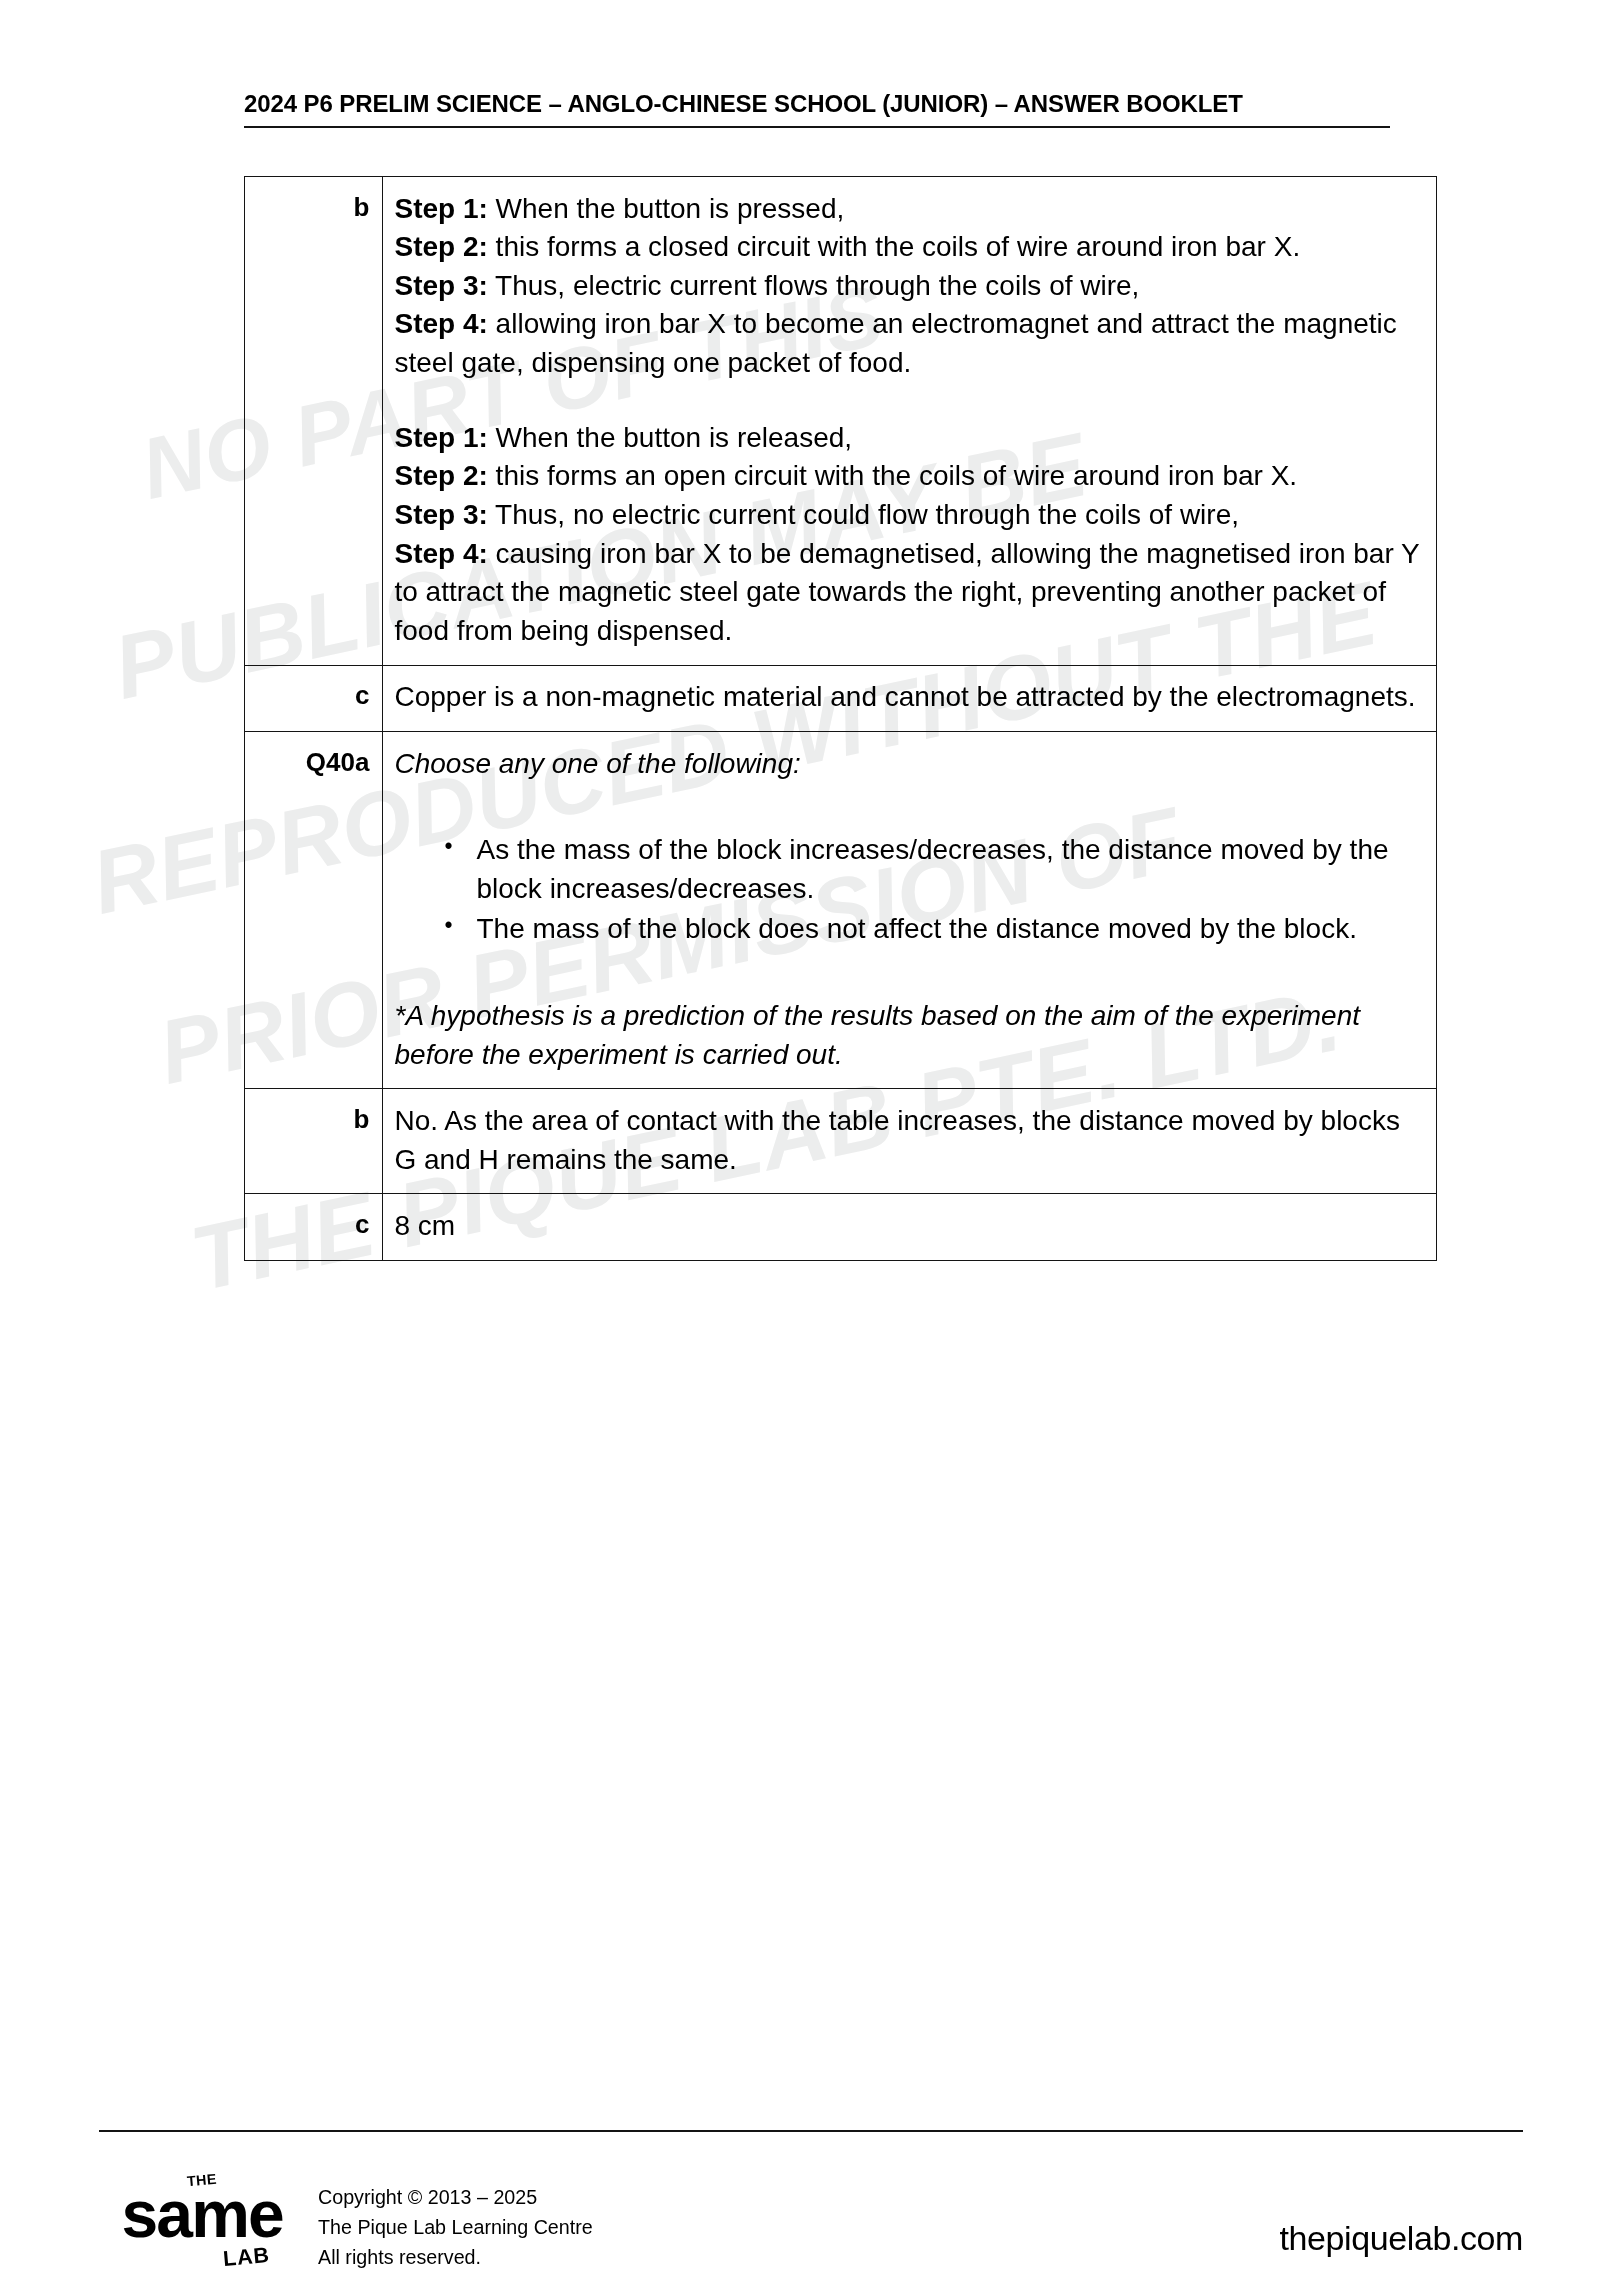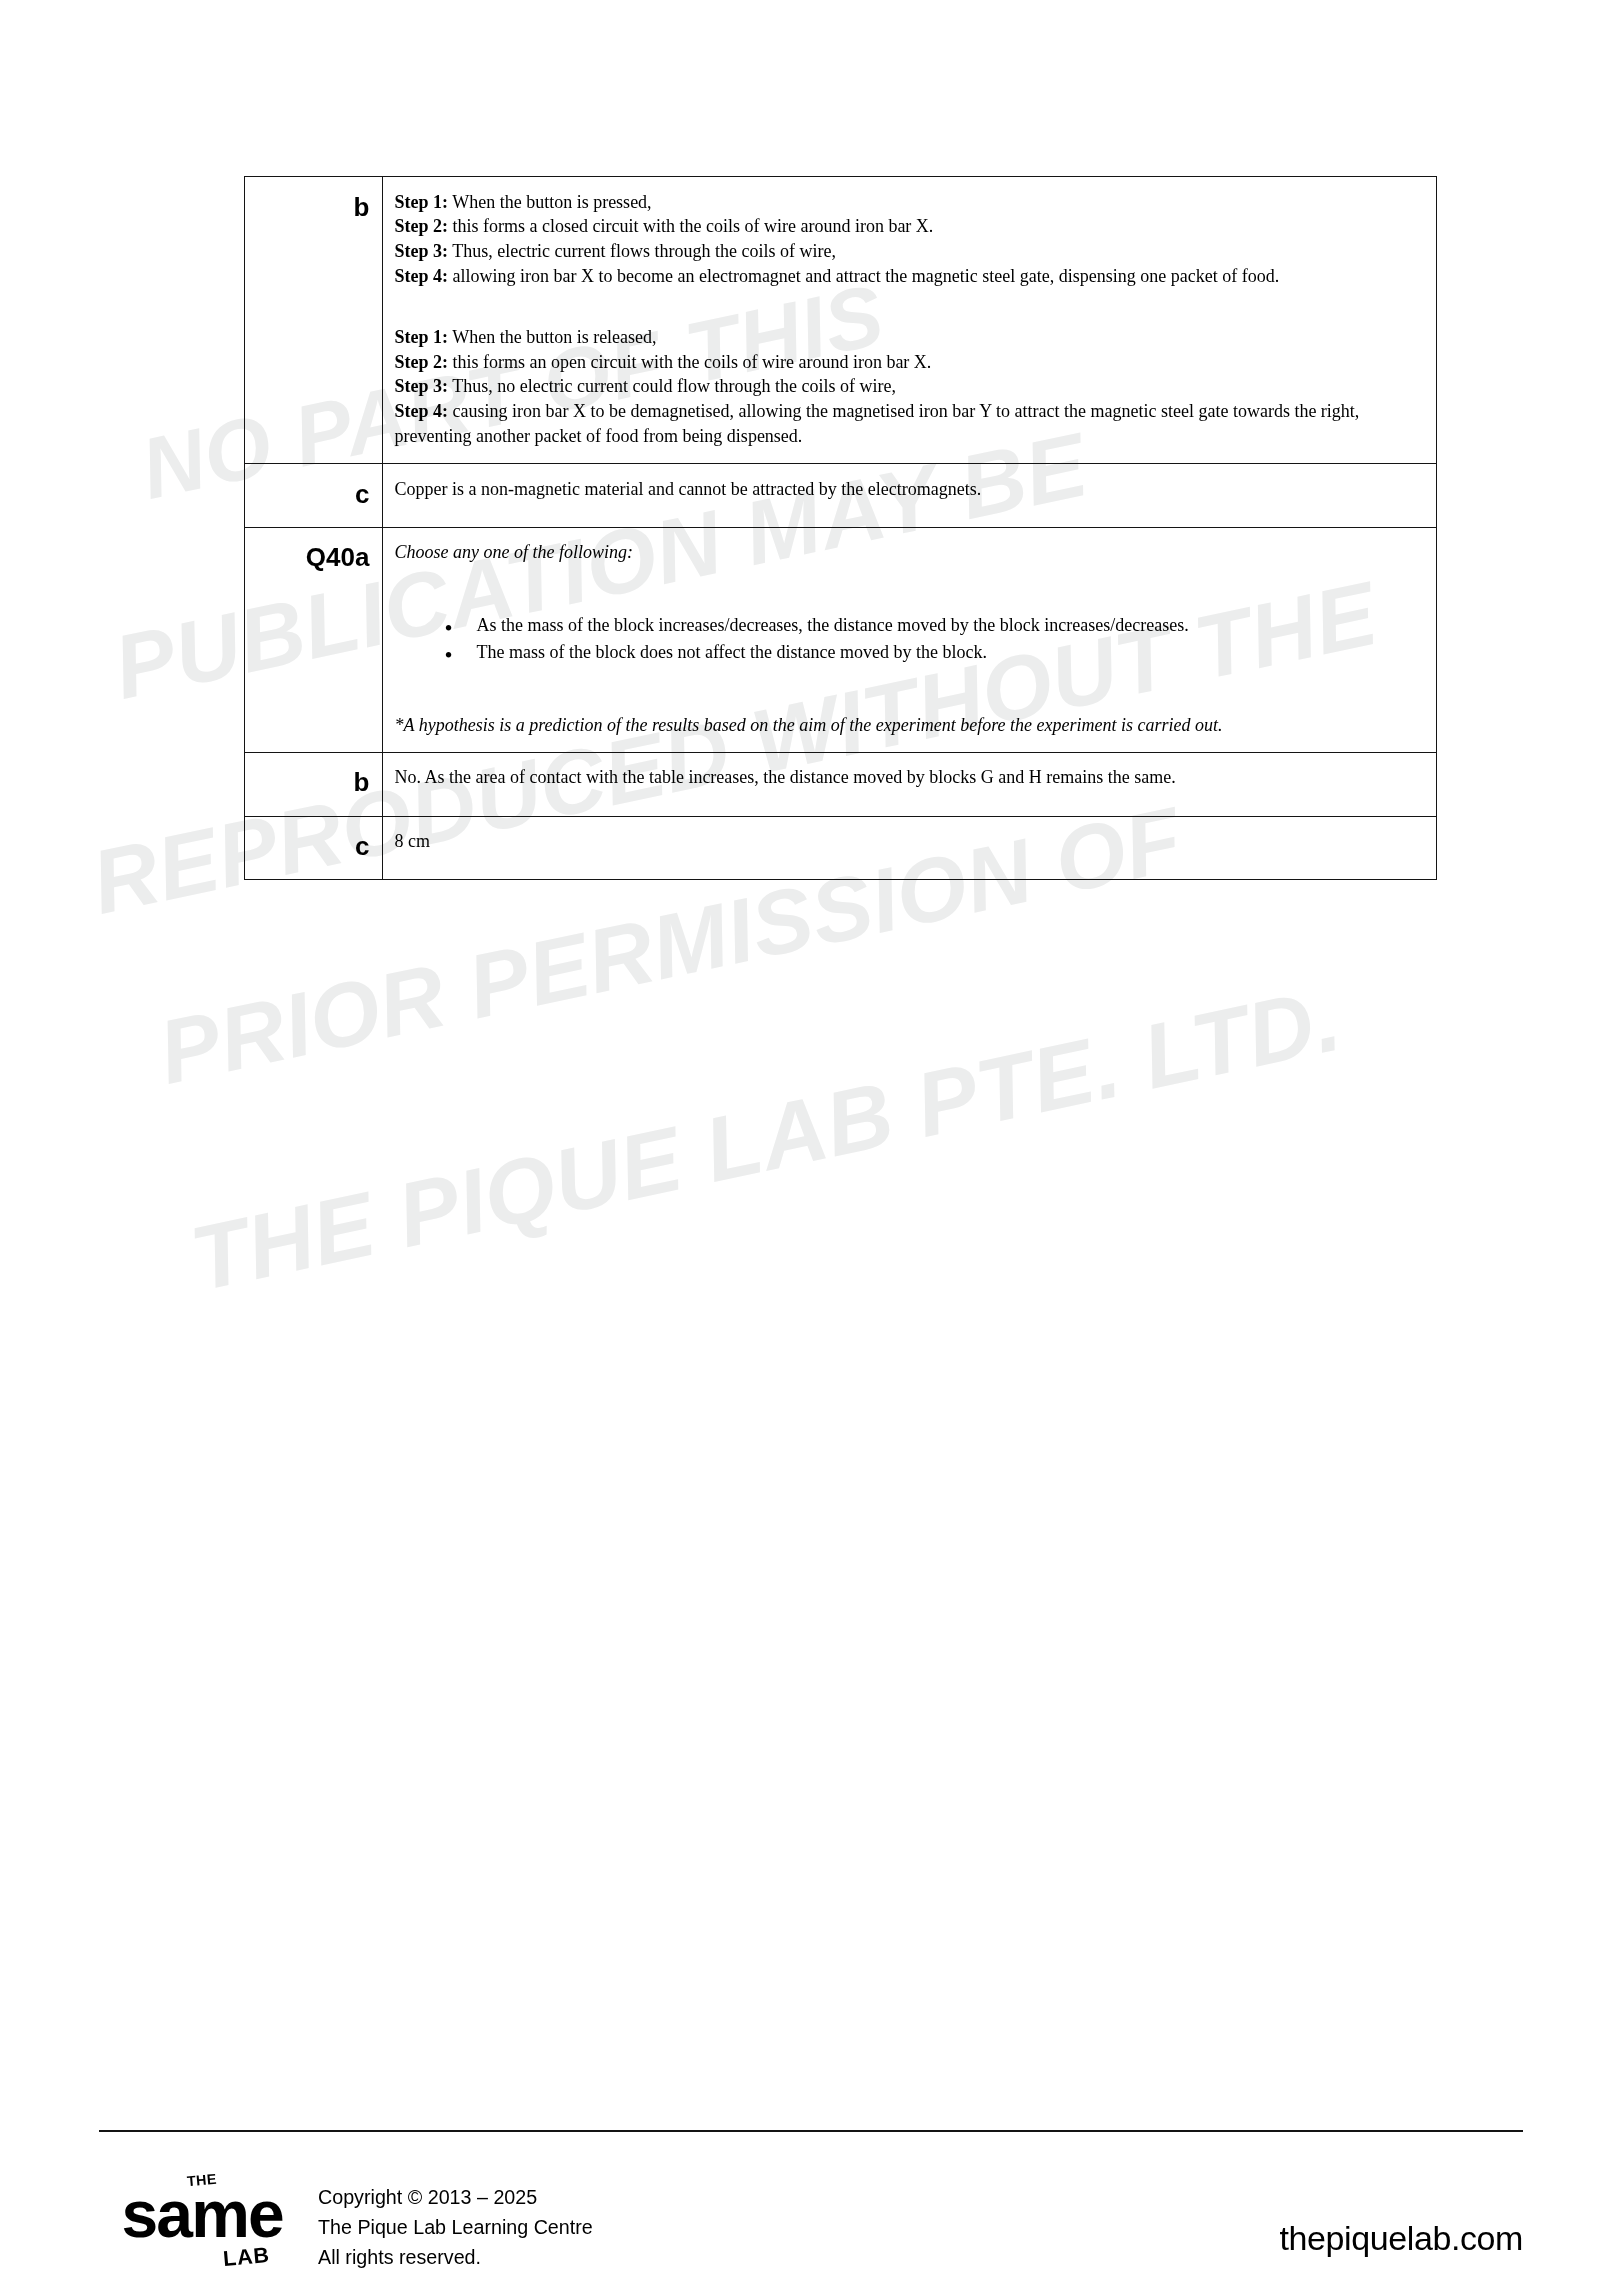--- a/index.html
+++ b/index.html
@@ -84,23 +84,22 @@
   .answer-table tr > td.col-label {
     width: 119px;
     text-align: right;
     padding: 12.5px 12.5px 14.3px 5.4px;
     font-weight: 700;
     font-size: 26px;
     line-height: 1.38;
   }
   .answer-table tr > td.col-body {
     padding: 12.5px 10.7px 14.3px 11.6px;
-    font-size: 18px;
+    font-size: 28px;
     line-height: 1.38;
-    font-family: Liberation Serif, serif;
   }
   .cell-text p {
     margin: 0;
   }
   .cell-text .spacer {
     height: 36px;
   }
   .step-label {
     font-weight: 700;
   }
@@ -201,20 +200,24 @@
 <div class="page">
 
   <div class="watermark-layer">
     <div class="wm-line wm1">NO PART OF THIS</div>
     <div class="wm-line wm2">PUBLICATION MAY BE</div>
     <div class="wm-line wm3">REPRODUCED WITHOUT THE</div>
     <div class="wm-line wm4">PRIOR PERMISSION OF</div>
     <div class="wm-line wm5">THE PIQUE LAB PTE. LTD.</div>
   </div>
 
+  <div class="doc-header">
+    <div class="doc-header-title">2024 P6 PRELIM SCIENCE – ANGLO-CHINESE SCHOOL (JUNIOR) – ANSWER BOOKLET</div>
+    <div class="header-rule"></div>
+  </div>
 
   <table class="answer-table">
     <tbody>
 
       <tr>
         <td class="col-label">b</td>
         <td class="col-body">
           <div class="cell-text">
             <p><span class="step-label">Step 1:</span><span> When the button is pressed,</span></p>
             <p><span class="step-label">Step 2:</span><span> this forms a closed circuit with the coils of wire around iron bar X.</span></p>

